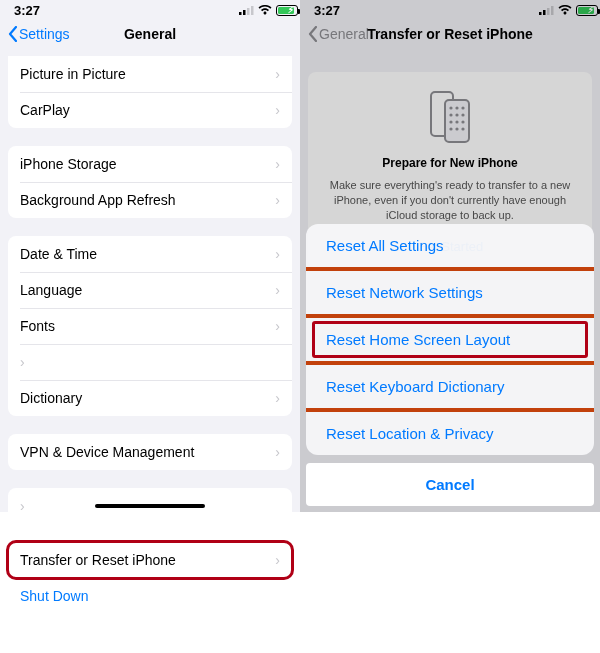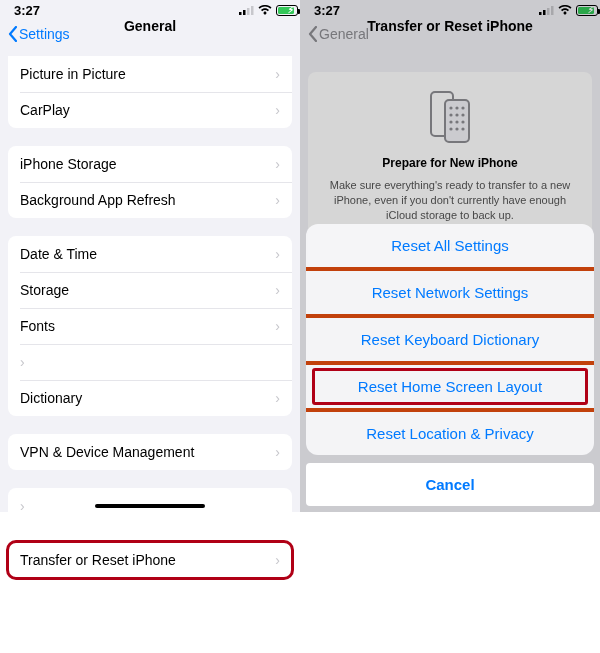--- a/index.html
+++ b/index.html
@@ -43,20 +43,21 @@
     content:""; position:absolute; right:-3px; top:3px;
     width:2px; height:5px; background:#000; border-radius:0 1px 1px 0;
   }
   .battery-fill { height: 7px; margin-left:1px; border-radius:1.5px; }
   .batt-green { background:#34c759; width: 16px; }
 
   
   .navbar {
     height: 32px;
     display:flex;
+    align-items:center;
     padding: 0 8px;
     position: relative;
   }
   .back {
     display:flex; align-items:center;
     color:#007aff; font-size:14px;
     gap:2px;
   }
   .back.dim { color:#8e8e93; }
   .chev-left {
@@ -121,21 +122,21 @@
     position:absolute;
     left:6px; right:6px; bottom:6px;
     z-index: 2;
   }
   .sheet-group {
     background: rgba(246,246,248,0.96);
     border-radius:12px;
     overflow:hidden;
   }
   .sheet-row {
-    text-align:center;
+    text-align:left;
     padding: 13px 20px;
     font-size:15px;
     color:#007aff;
     position:relative;
   }
   .sheet-row + .sheet-row {
     border-top: 4px solid #c2410c;
   }
   .sheet-cancel {
     background:#fff;
@@ -220,21 +221,21 @@
           <span class="disclosure">›</span>
         </div>
     </div>
 
     <div class="group">
       <div class="row">
           <span>Date &amp; Time</span>
           <span class="disclosure">›</span>
         </div>
       <div class="row">
-          <span>Storage</span>
+          <span>Language</span>
           <span class="disclosure">›</span>
         </div>
       <div class="row">
           <span>Fonts</span>
           <span class="disclosure">›</span>
         </div>
       <div class="row">
           <span class="disclosure">›</span>
         </div>
       <div class="row">
@@ -256,20 +257,23 @@
         </div>
     </div>
 
     <div class="group highlight">
       <div class="row">
           <span>Transfer or Reset iPhone</span>
           <span class="disclosure">›</span>
         </div>
     </div>
 
+    <div class="row link" style="background:transparent;">
+        <span>Shut Down</span>
+      </div>
   </div>
 
   <div class="home-indicator"></div>
 </div>
 
 <div class="screen screen-right">
 
   <div class="status">
     <span>3:27</span>
     <span class="status-right">
@@ -328,22 +332,22 @@
     <p>Make sure everything's ready to transfer to a new iPhone, even if you don't currently have enough iCloud storage to back up.</p>
     <div class="promo-link">Get Started</div>
   </div>
 
   <div class="dimmer"></div>
 
   <div class="sheet">
     <div class="sheet-group">
       <div class="sheet-row">Reset All Settings</div>
       <div class="sheet-row">Reset Network Settings</div>
-      <div class="sheet-row">Reset Keyboard Dictionary</div>
       <div class="sheet-row">
         <span>Reset Home Screen Layout</span>
         <span class="sheet-highlight"></span>
       </div>
+      <div class="sheet-row">Reset Keyboard Dictionary</div>
       <div class="sheet-row">Reset Location &amp; Privacy</div>
     </div>
     <div class="sheet-cancel">Cancel</div>
   </div>
 </div>
 
 </body></html>

